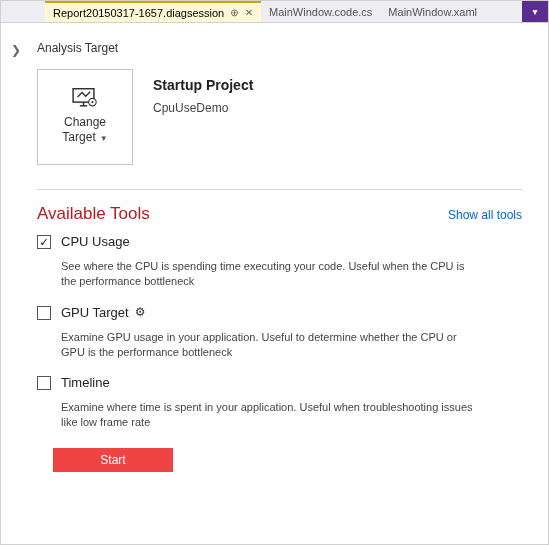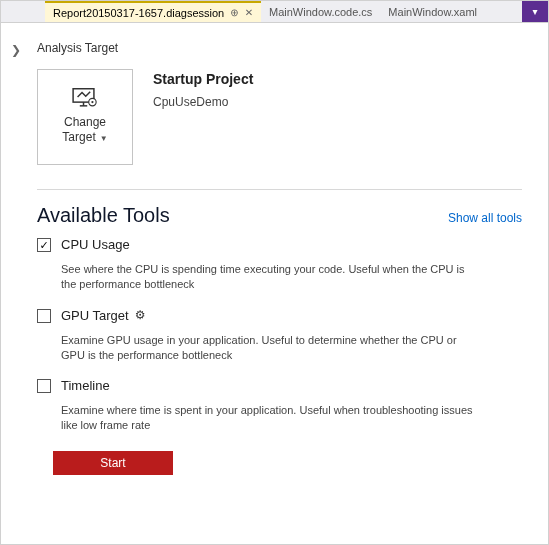--- a/index.html
+++ b/index.html
@@ -80,32 +80,32 @@
     padding: 18px;
   }
   .target-card svg { margin-bottom: 6px; }
   .target-card .ct-label {
     text-align: center;
     font-size: 12px;
     line-height: 1.3;
     color: #333;
   }
   .target-card .dd { font-size: 8px; color: #555; margin-left: 4px; }
-  .target-info { margin-left: 20px; margin-top: 2px; }
+  .target-info { margin-left: 20px; margin-top: 8px; }
   .target-info .sp-title { font-size: 14px; font-weight: 600; color: #222; margin-bottom: 8px; }
   .target-info .sp-name { font-size: 12px; color: #444; }
   hr.sep { border: none; border-top: 1px solid #d8d8d8; margin: 24px 0 14px 28px; }
   .tools-header {
     display: flex;
     justify-content: space-between;
     align-items: baseline;
     margin-left: 28px;
     margin-bottom: 10px;
   }
-  .tools-header .at-title { font-size: 20px; color: #0f172a; }
+  .tools-header .at-title { font-size: 17px; color: #b91c1c; }
   .show-all { color: #0066cc; font-size: 12px; cursor: pointer; }
   .tool-list { margin-left: 28px; }
   .tool-item { display: flex; margin-bottom: 16px; }
   .cb {
     width: 14px; height: 14px;
     border: 1px solid #555;
     margin-right: 10px;
     margin-top: 1px;
     flex-shrink: 0;
     display: flex;
@@ -117,21 +117,21 @@
   }
   .cb.disabled { border-color: #b0b0b0; }
   .tool-body { flex: 1; }
   .tool-name { font-size: 13px; color: #222; display: flex; align-items: center; gap: 6px; }
   .tool-name.disabled { color: #9a9a9a; }
   .tool-desc { font-size: 11px; color: #444; margin-top: 10px; line-height: 1.35; max-width: 420px; }
   .tool-desc.disabled { color: #9a9a9a; }
   .gear { font-size: 12px; color: #333; }
   .start-row { margin: 18px 0 0 44px; }
   .start-btn {
-    background: #b91c1c;
+    background: #ef4444;
     color: #fff;
     border: none;
     width: 120px;
     height: 24px;
     font-size: 12px;
     cursor: pointer;
   }
 </style>
 </head>
 <body>

